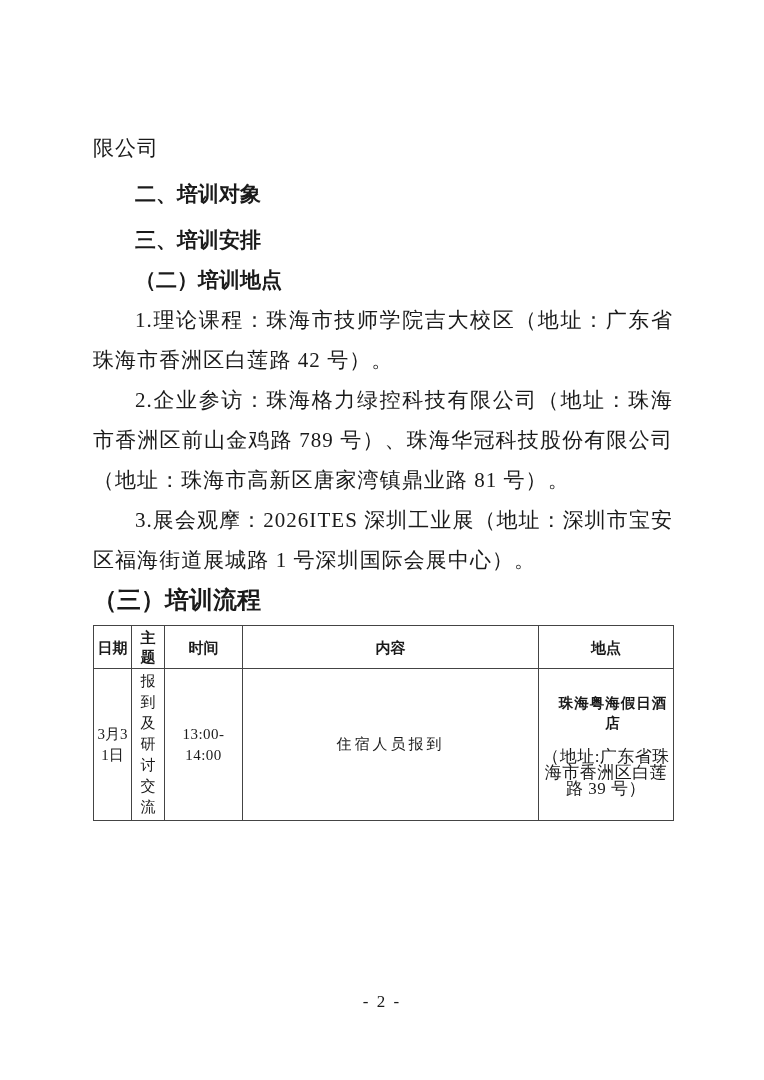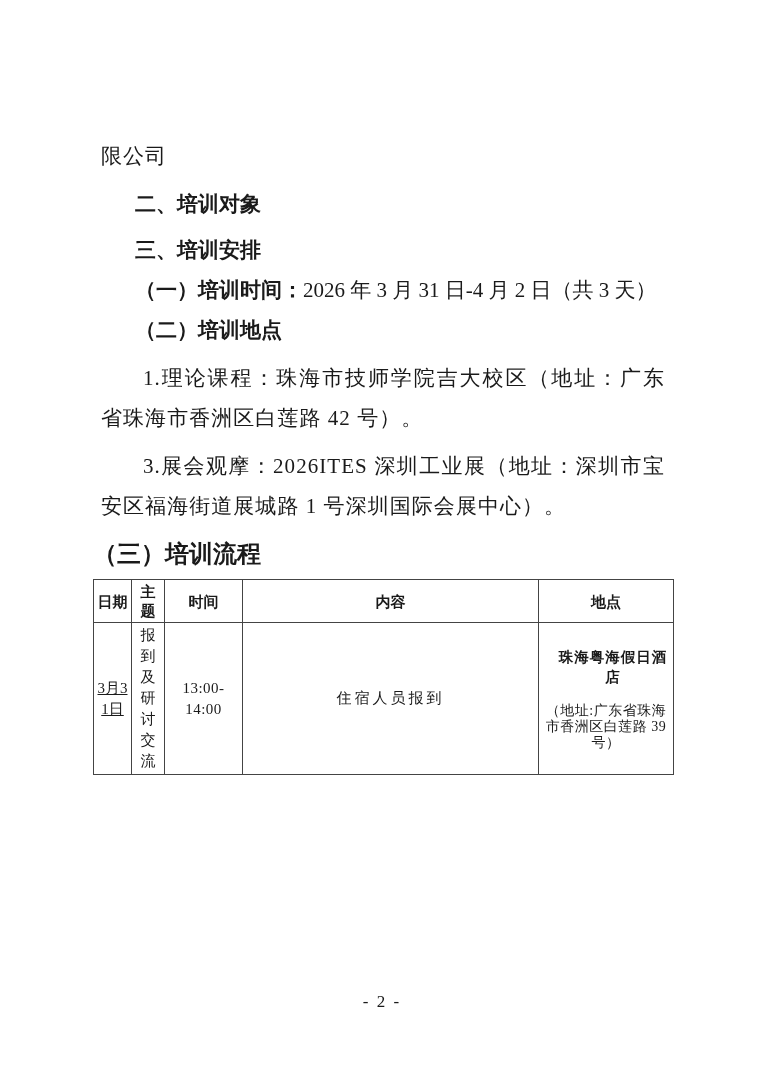--- a/index.html
+++ b/index.html
@@ -15,21 +15,21 @@
     position:absolute;
     left:93px;top:128px;
     width:580px;
   }
   .body-line, .body-par{
     font-size:21px;
     line-height:40px;
     letter-spacing:0.05em;
     text-align:justify;
     text-justify:inter-character;
-    margin:8px;
+    margin:0;
   }
   .body-par{text-indent:2em;}
   .heading-hei{
     font-family:"Liberation Sans","DejaVu Sans",sans-serif;
     font-weight:700;
     font-size:21px;
     line-height:40px;
     text-indent:2em;
     margin:6px 0 0 0;
   }
@@ -78,21 +78,20 @@
   col.c-theme{width:33px;}
   col.c-time{width:78px;}
   col.c-content{width:296px;}
   col.c-venue{width:135px;}
   td.cell-date{
     border-left:2.5px solid #000;
     border-right:2.5px solid #000;
     word-break:break-all;
     line-height:20px;
     padding:2px 5px;
-    text-decoration:underline;
   }
   td.cell-theme{
     border-right:2.5px solid #000;
     border-top:2px solid #000;
     border-bottom:2px solid #000;
     word-break:break-all;
     line-height:19px;
     padding:2px 6px;
   }
   td.cell-time{letter-spacing:0.03em;}
@@ -103,21 +102,21 @@
   }
   td.cell-venue{padding:2px 4px;}
   .venue-name{
     font-weight:700;
     font-size:14.5px;
     line-height:20px;
     letter-spacing:1px;
     margin-left:14px;
   }
   .venue-addr{
-    font-size:14px;
+    font-size:17px;
     line-height:16px;
     letter-spacing:0.5px;
     margin-top:16px;
   }
   .footer{
     position:absolute;
     left:0;right:0;
     top:992px;
     text-align:center;
     font-size:17px;
@@ -131,25 +130,25 @@
 <div class="page">
   <div class="content">
 
     <p class="body-line">限公司</p>
 
     <p class="heading-hei">二、培训对象</p>
 
 
     <p class="heading-hei">三、培训安排</p>
 
-    <p class="heading-sub"><span>（一）培训时间：</span><span class="normal">2026 年 3 月 31 日-4 月 2 日（共 3 天）</span></p>
 
     <p class="heading-sub">（二）培训地点</p>
 
     <p class="body-par">1.理论课程：珠海市技师学院吉大校区（地址：广东省珠海市香洲区白莲路 42 号）。</p>
+    <p class="body-par">2.企业参访：珠海格力绿控科技有限公司（地址：珠海市香洲区前山金鸡路 789 号）、珠海华冠科技股份有限公司（地址：珠海市高新区唐家湾镇鼎业路 81 号）。</p>
     <p class="body-par">3.展会观摩：2026ITES 深圳工业展（地址：深圳市宝安区福海街道展城路 1 号深圳国际会展中心）。</p>
 
     <p class="heading-flow">（三）培训流程</p>
 
     <table class="schedule">
       <colgroup>
         <col class="c-date">
           <col class="c-theme">
           <col class="c-time">
           <col class="c-content">

